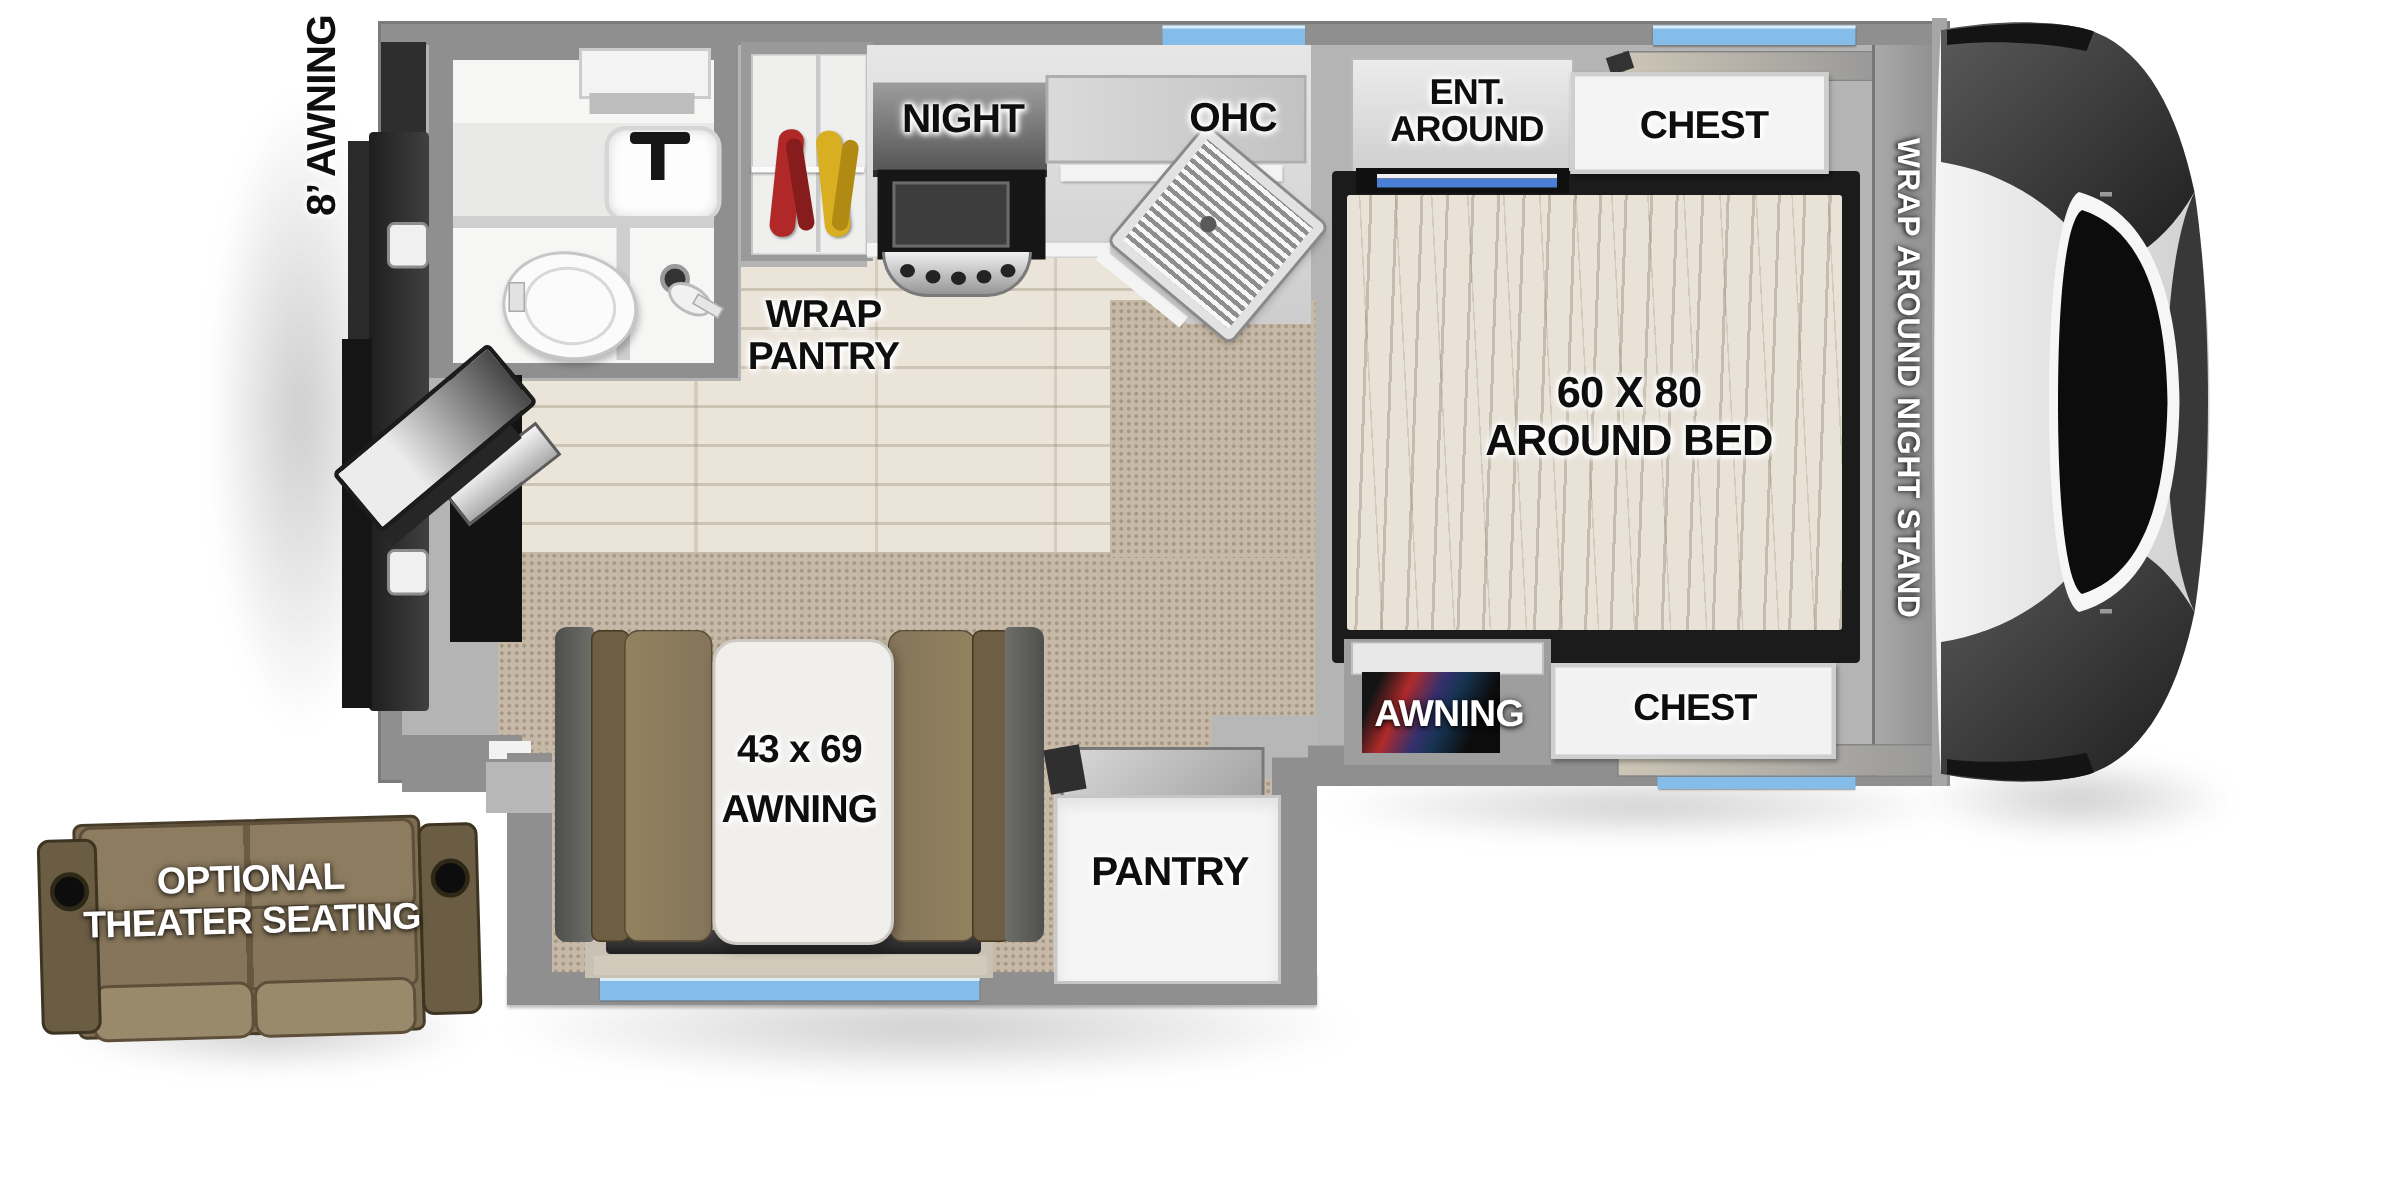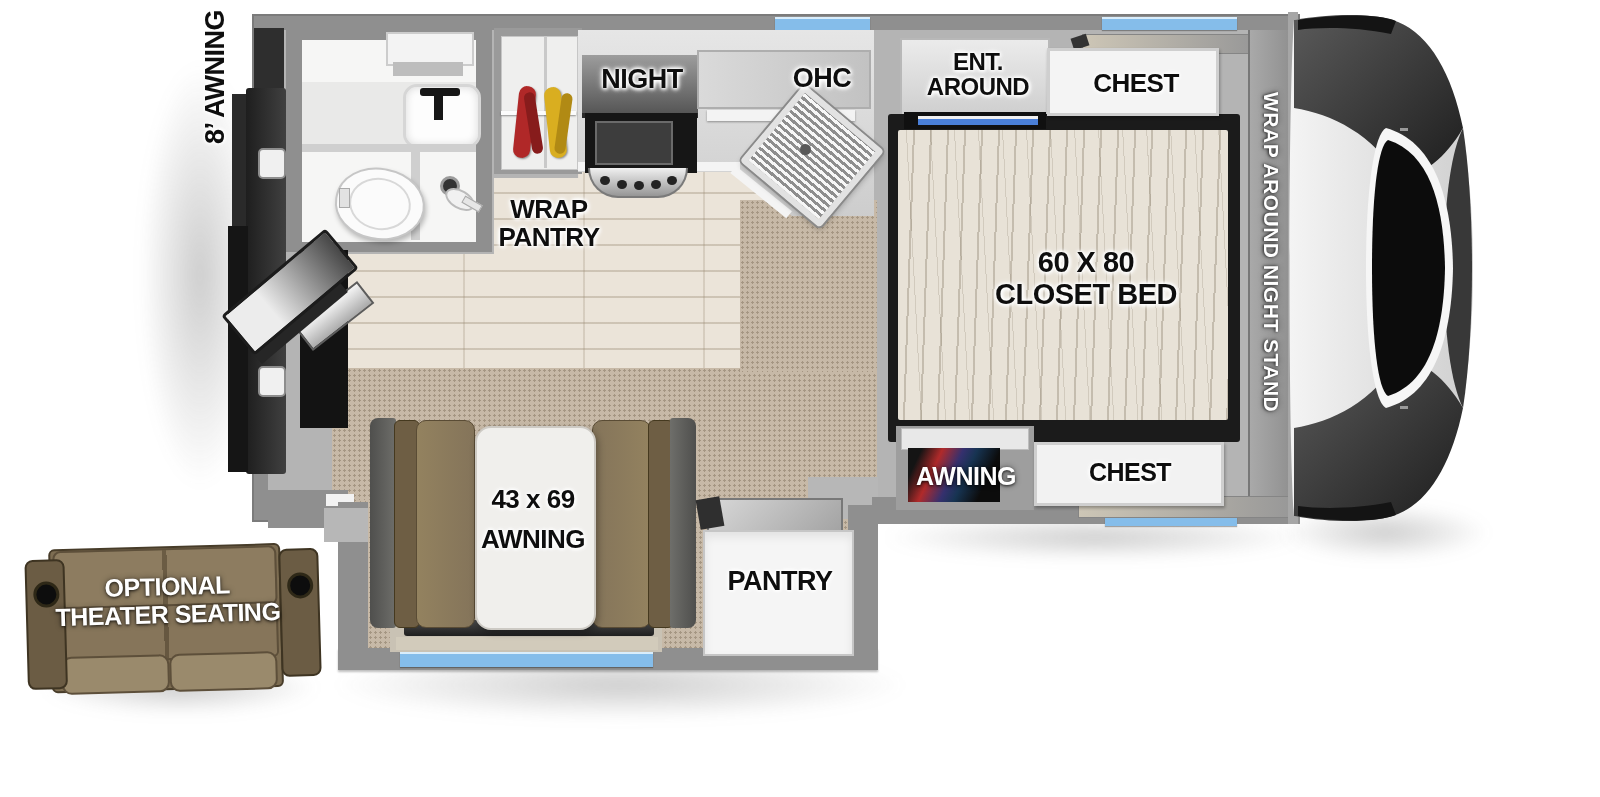--- a/index.html
+++ b/index.html
@@ -186,21 +186,21 @@
 
   <div class="lbl" style="left:215px;top:77px;font-size:27px;transform:translate(-50%,-50%) rotate(-90deg);">8’ AWNING</div>
   <div class="lbl" style="left:549px;top:194px;font-size:26px;">WRAP</div>
   <div class="lbl" style="left:549px;top:222px;font-size:26px;">PANTRY</div>
   <div class="lbl" style="left:642px;top:64px;font-size:27px;">NIGHT</div>
   <div class="lbl" style="left:822px;top:63px;font-size:27px;">OHC</div>
   <div class="lbl" style="left:978px;top:48px;font-size:24px;">ENT.</div>
   <div class="lbl" style="left:978px;top:73px;font-size:24px;">AROUND</div>
   <div class="lbl" style="left:1136px;top:68px;font-size:26px;">CHEST</div>
   <div class="lbl" style="left:1086px;top:246px;font-size:29px;">60 X 80</div>
-  <div class="lbl" style="left:1086px;top:278px;font-size:29px;">CLOSET BED</div>
+  <div class="lbl" style="left:1086px;top:278px;font-size:29px;">AROUND BED</div>
   <div class="lblw vtxt" style="left:1271px;top:92px;font-size:21px;letter-spacing:.5px;transform:translateX(-50%);">WRAP AROUND NIGHT STAND</div>
   <div class="lblw" style="left:966px;top:462px;font-size:25px;">AWNING</div>
   <div class="lbl" style="left:1130px;top:458px;font-size:25px;">CHEST</div>
   <div class="lbl" style="left:533px;top:484px;font-size:26px;">43 x 69</div>
   <div class="lbl" style="left:533px;top:524px;font-size:26px;">AWNING</div>
   <div class="lbl" style="left:780px;top:566px;font-size:27px;">PANTRY</div>
 
 </div>
 
 </body></html>

